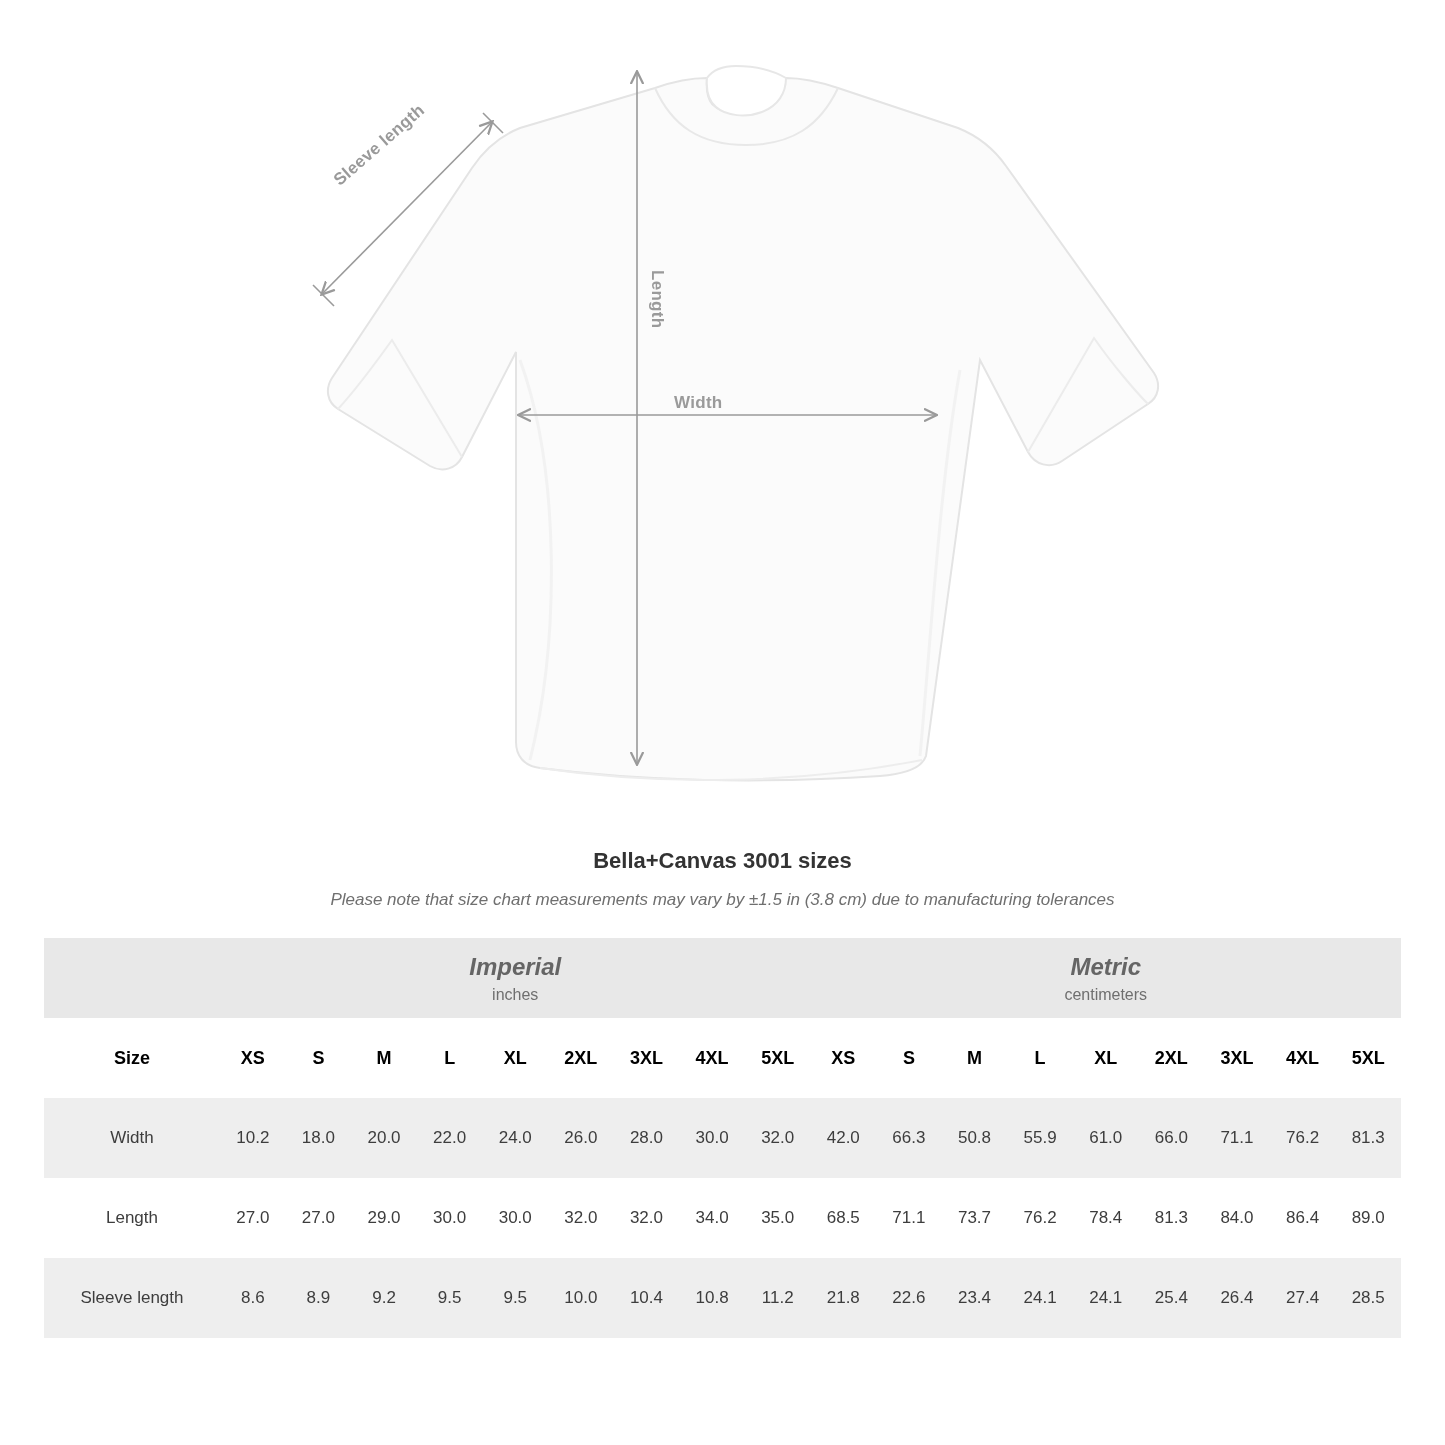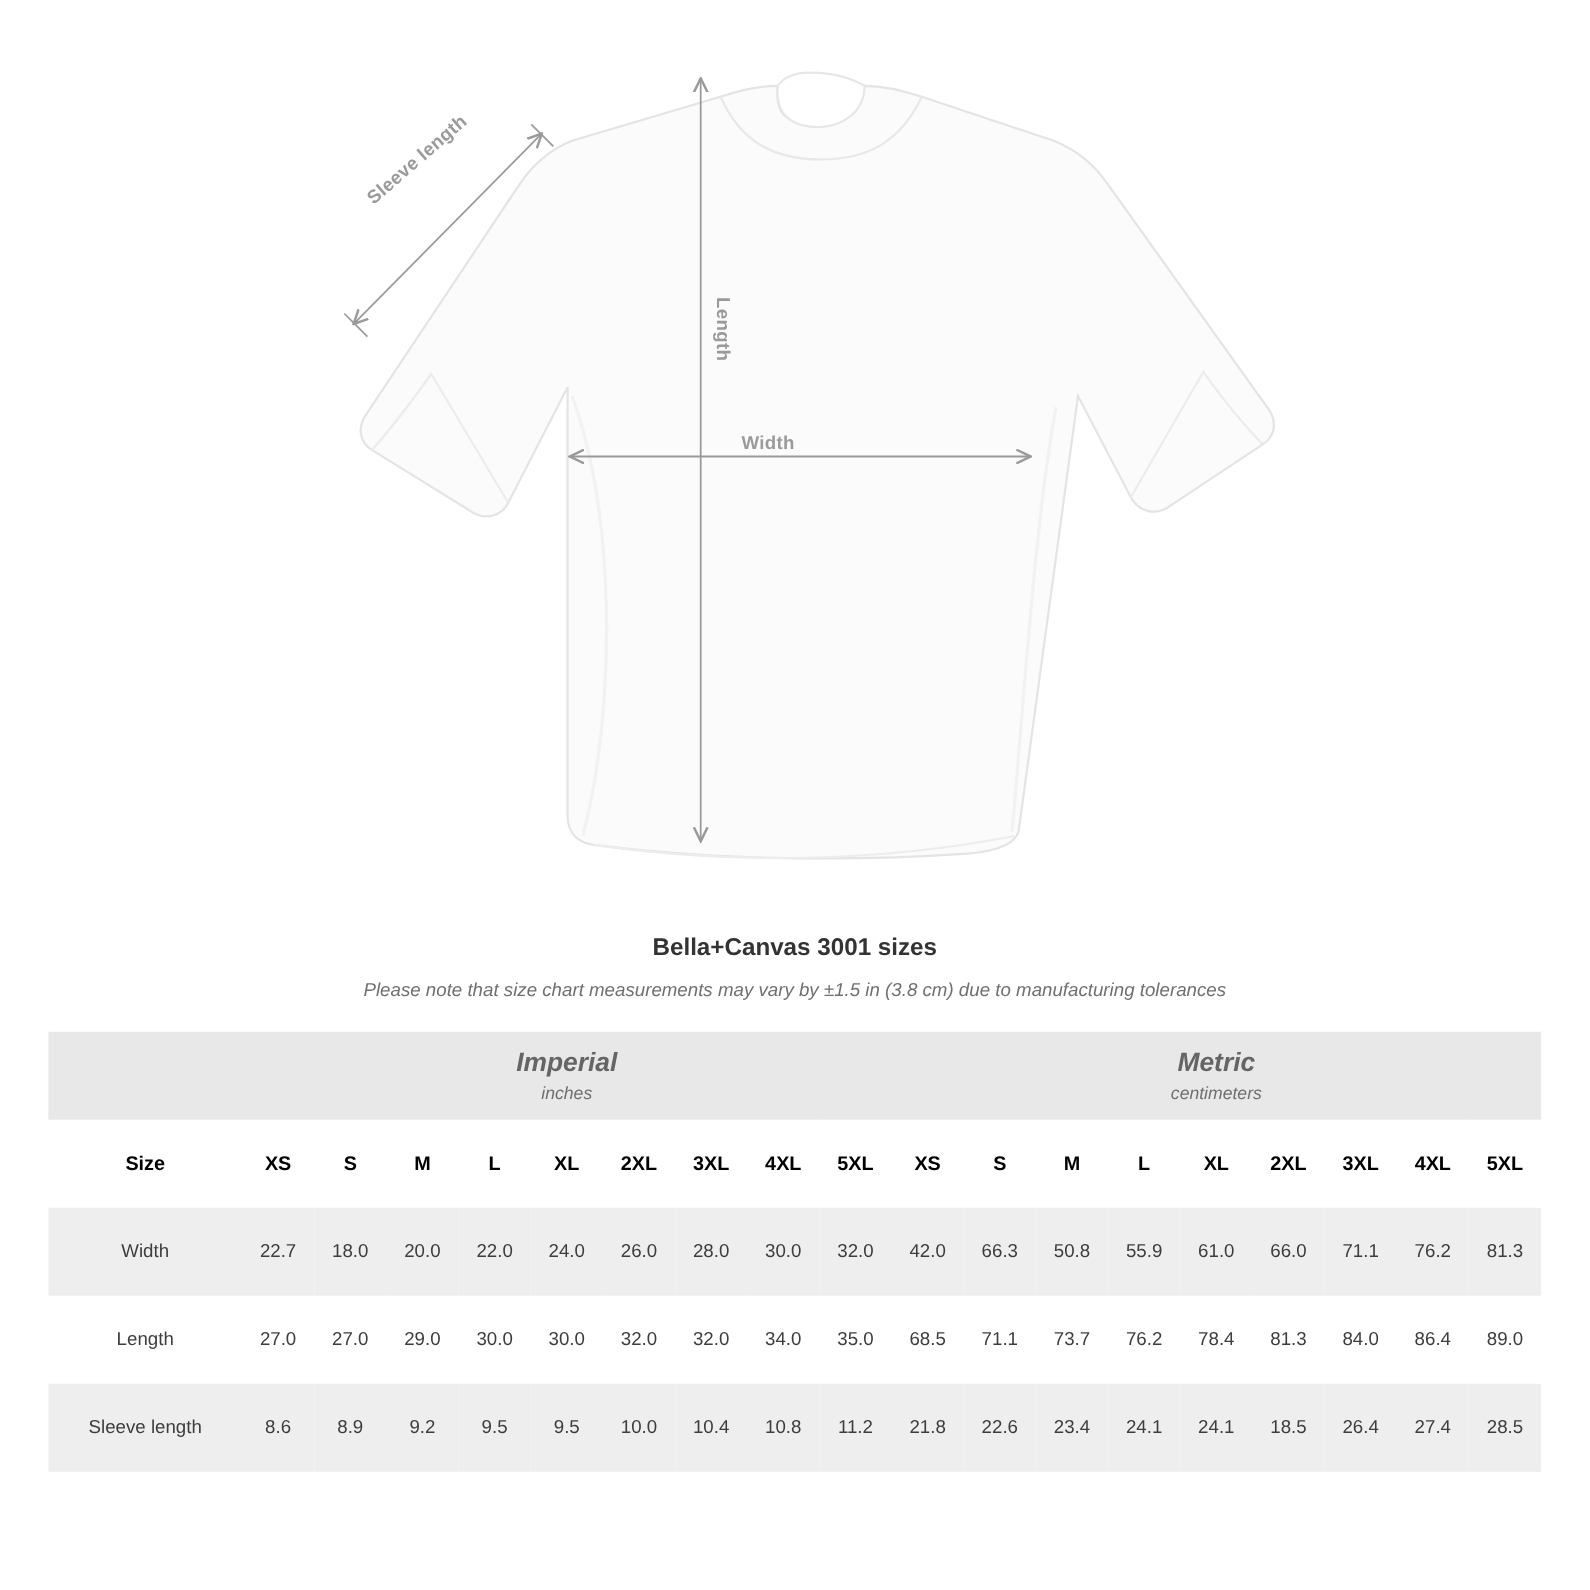--- a/index.html
+++ b/index.html
@@ -101,21 +101,20 @@
   .unit-name {
     font-size: 24px;
     font-style: italic;
     font-weight: bold;
     color: #656565;
     display: block;
     line-height: 1.25;
   }
   .unit-sub {
     font-size: 16px;
-    font-style: italic;
     color: #6f6f6f;
     display: block;
     margin-top: 4px;
   }
   tr.row-head td {
     background: #ffffff;
     font-weight: bold;
     font-size: 18px;
     color: #000000;
   }
@@ -249,21 +248,21 @@
           <td>L</td>
           <td>XL</td>
           <td>2XL</td>
           <td>3XL</td>
           <td>4XL</td>
           <td>5XL</td>
         </tr>
 
         <tr class="band">
           <td class="rowlabel">Width</td>
-          <td>22.7</td>
+          <td>10.2</td>
           <td>18.0</td>
           <td>20.0</td>
           <td>22.0</td>
           <td>24.0</td>
           <td>26.0</td>
           <td>28.0</td>
           <td>30.0</td>
           <td>32.0</td>
           <td>42.0</td>
           <td>66.3</td>
@@ -307,21 +306,21 @@
           <td>9.5</td>
           <td>10.0</td>
           <td>10.4</td>
           <td>10.8</td>
           <td>11.2</td>
           <td>21.8</td>
           <td>22.6</td>
           <td>23.4</td>
           <td>24.1</td>
           <td>24.1</td>
-          <td>18.5</td>
+          <td>25.4</td>
           <td>26.4</td>
           <td>27.4</td>
           <td>28.5</td>
         </tr>
       </tbody>
     </table>
   </div>
 
 </div>
 

